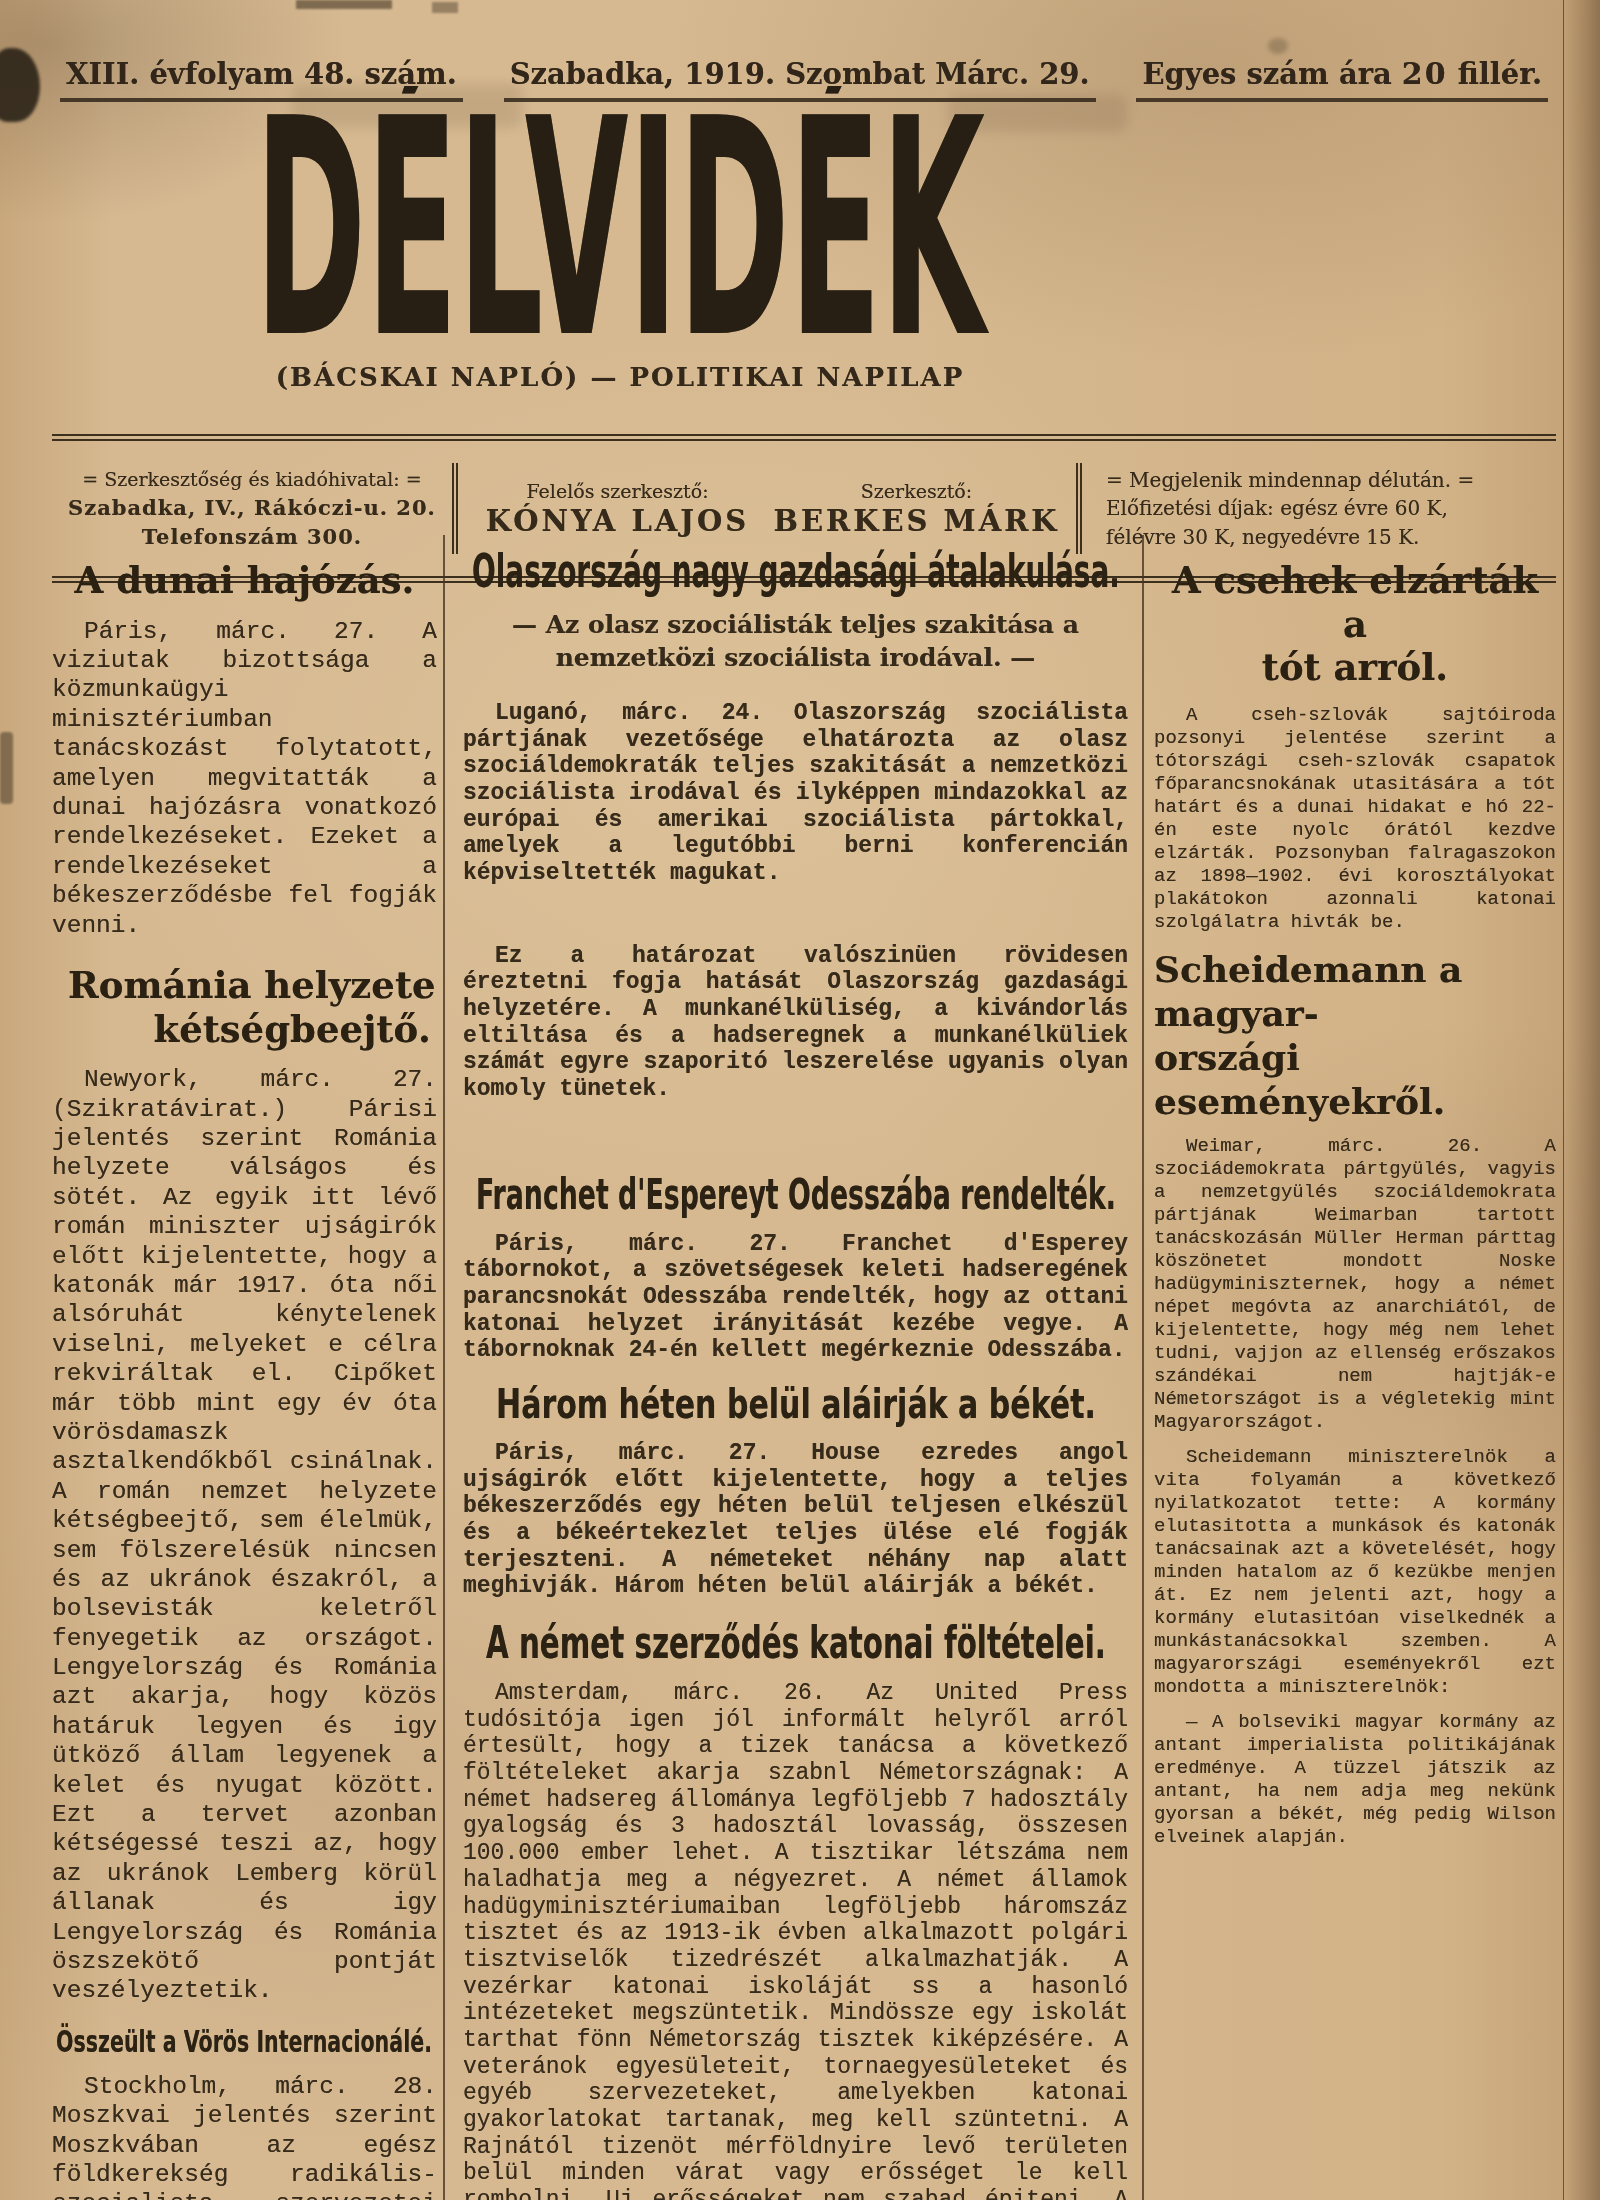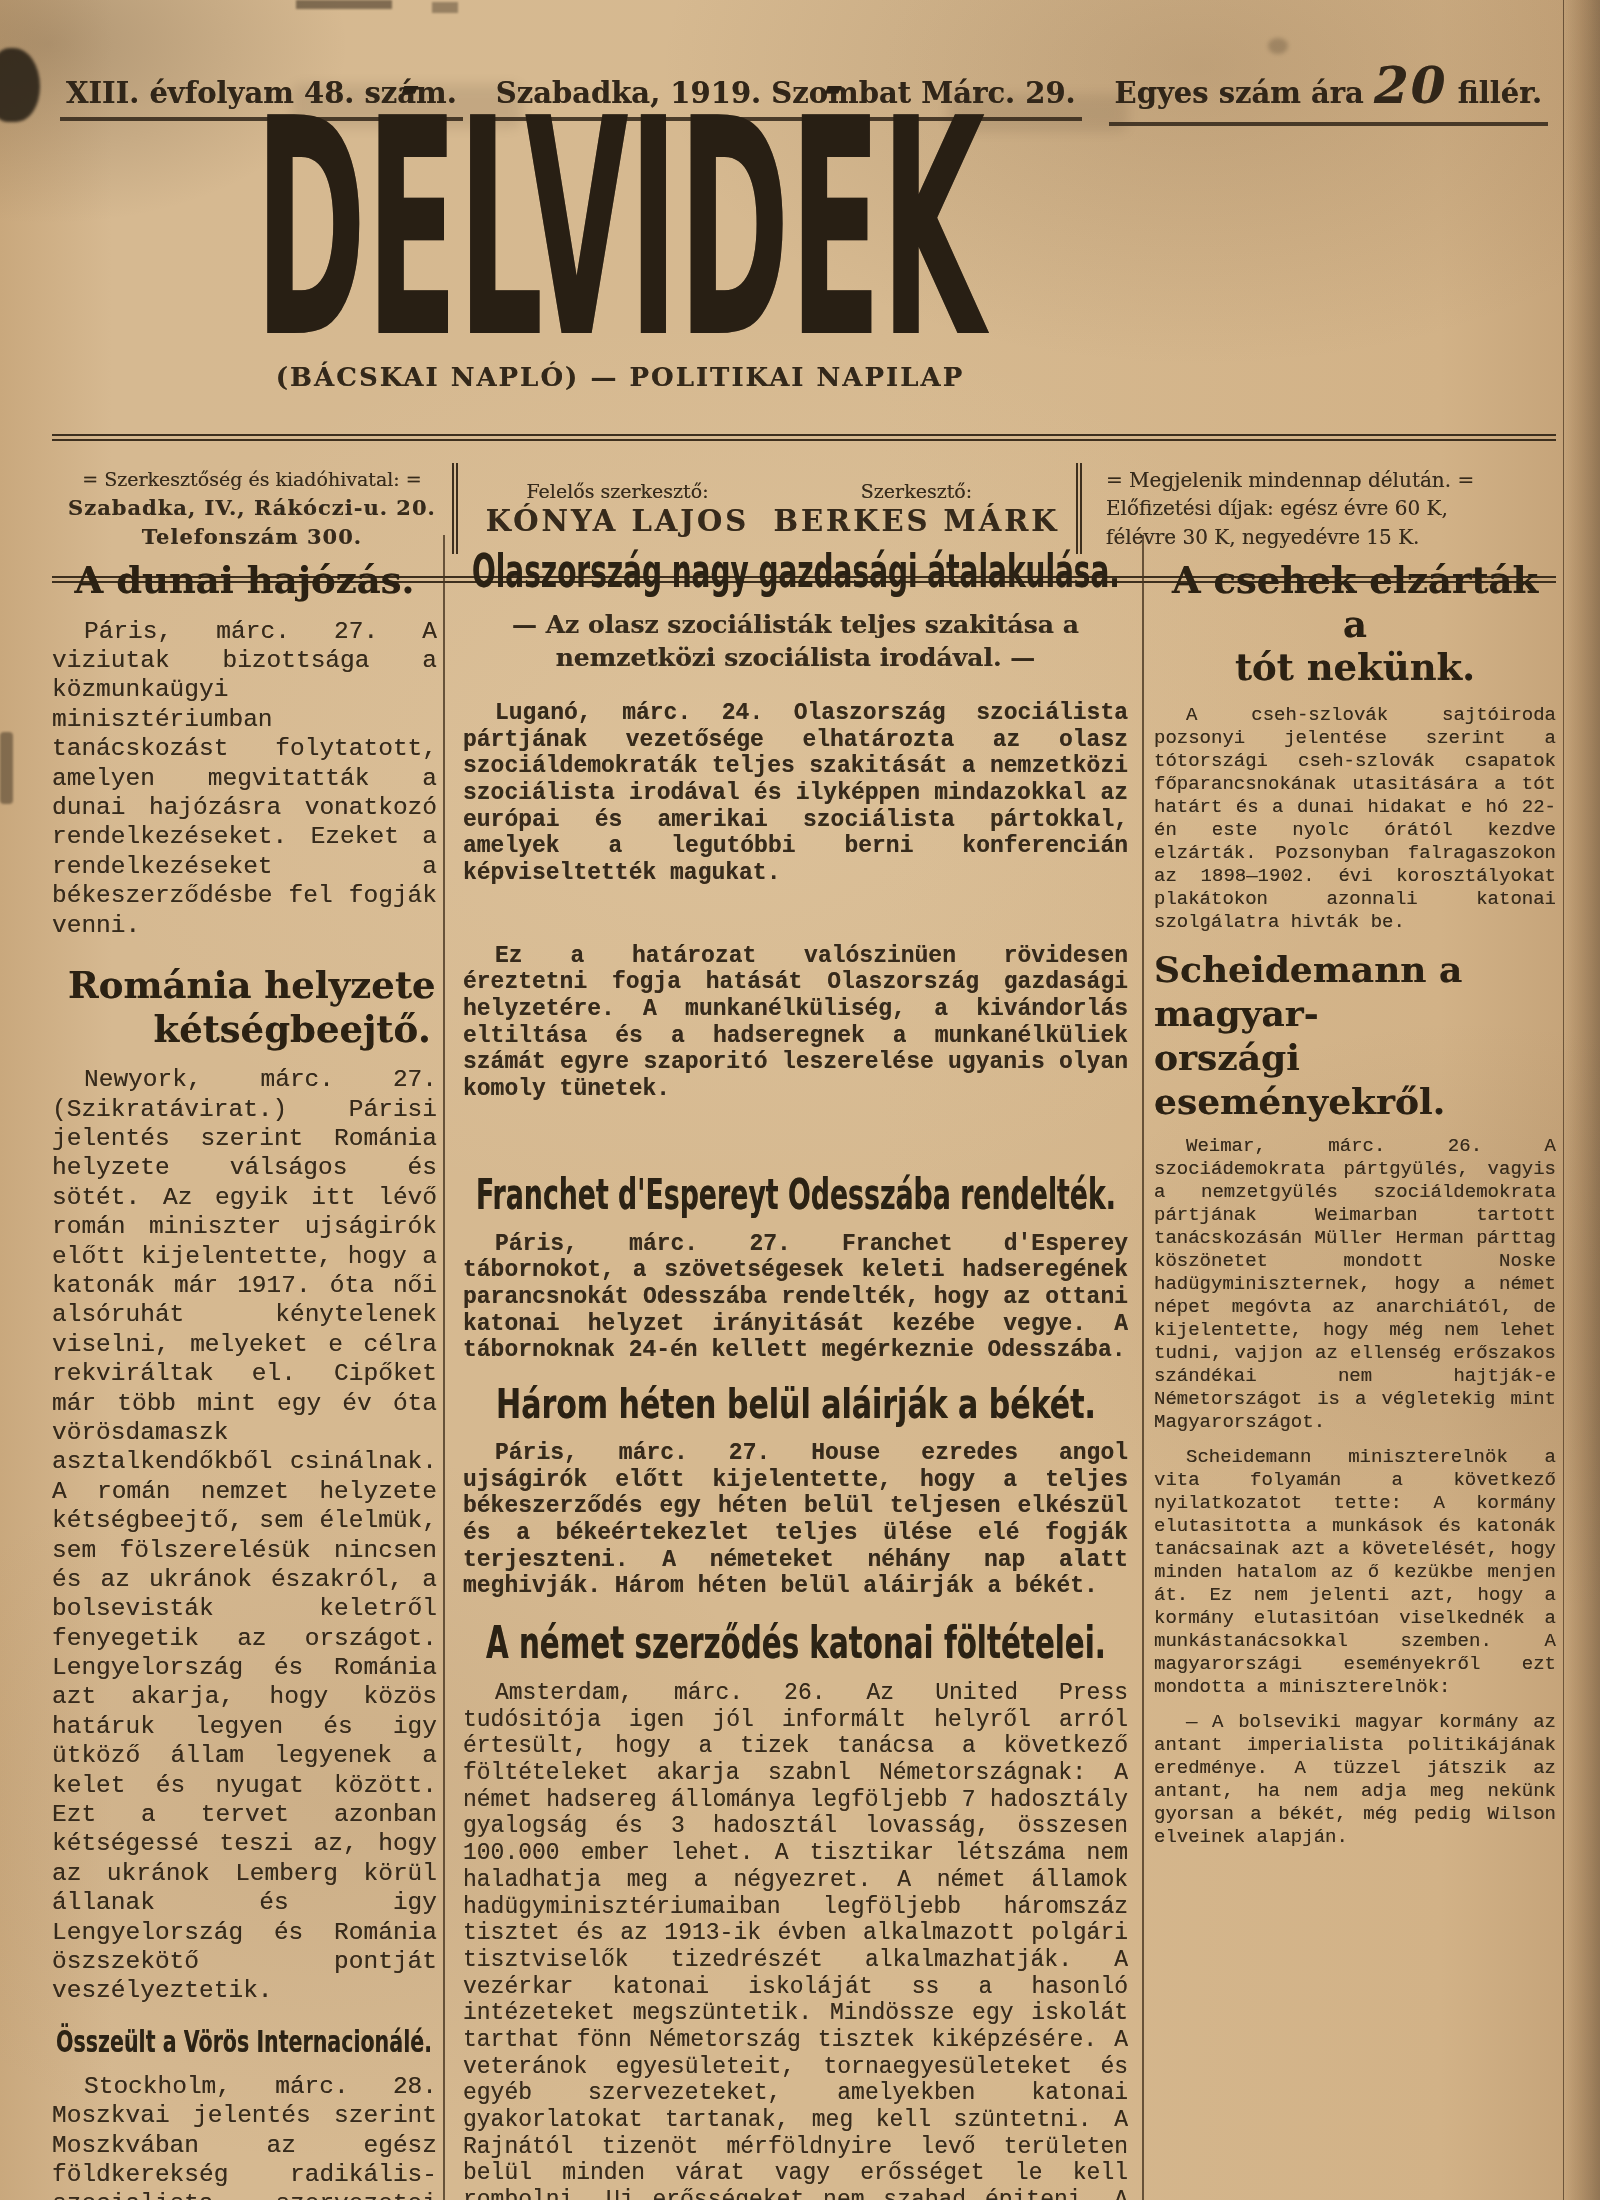--- a/index.html
+++ b/index.html
@@ -26,21 +26,21 @@
   .st-leftmark { left:0; top:732px; width:13px; height:72px; background:#2c2215; opacity:.45; filter:blur(1px); border-radius:4px; }
   .st-speck { left:1268px; top:38px; width:20px; height:16px; background:#3a2d1d; opacity:.25; filter:blur(2px); border-radius:50%; }
   .page-edge-right {
     position:absolute; right:0; top:0; width:36px; height:100%;
     background:linear-gradient(90deg, rgba(110,80,50,0) 0%, rgba(110,80,50,.22) 45%, rgba(66,47,28,.38) 100%);
     border-left:1px solid rgba(60,40,25,.45);
   }
   
   .topline { position:absolute; top:56px; left:60px; right:52px; display:flex; justify-content:space-between; align-items:baseline; font-weight:bold; font-size:29px; color:#312619; }
   .topline .u { border-bottom:4px solid rgba(49,38,25,.85); padding:0 6px 7px; }
-  .price-num { font-size:50px; letter-spacing:2px;font-style:italic; }
+  .price-num { font-size:30px; letter-spacing:2px; }
   
   .nameplate { position:absolute; top:86px; left:240px; width:760px; text-align:center; }
   .masthead-text { font-family:"DejaVu Sans", sans-serif; font-weight:bold; font-size:300px; fill:#281f14; }
   .subtitle { margin-top:10px; font-size:26px; font-weight:bold; letter-spacing:2px; color:#33281a; }
   
   .infobar { position:absolute; top:434px; left:52px; right:44px; display:flex; align-items:stretch; border-top:7px double #3d2f1e; border-bottom:7px double #3d2f1e; padding:22px 0; }
   .cell { padding:3px 10px; text-align:center; }
   .cell.office { width:380px; font-size:19px; line-height:1.4; }
   .office-b { font-weight:bold; font-size:21px; letter-spacing:1px; }
   .cell.editors { flex:1; display:flex; border-left:6px double #3d2f1e; border-right:6px double #3d2f1e; align-items:center; }
@@ -177,21 +177,21 @@
         <p class="bp">Amsterdam, márc. 26. Az United Press tudósitója igen jól informált helyről arról értesült, hogy a tizek tanácsa a következő föltételeket akarja szabnl Németországnak: A német hadsereg állománya legföljebb 7 hadosztály gyalogság és 3 hadosztál lovasság, összesen 100.000 ember lehet. A tisztikar létszáma nem haladhatja meg a négyezret. A német államok hadügyminisztériumaiban legföljebb háromszáz tisztet és az 1913-ik évben alkalmazott polgári tisztviselők tizedrészét alkalmazhatják. A vezérkar katonai iskoláját ss a hasonló intézeteket megszüntetik. Mindössze egy iskolát tarthat fönn Németország tisztek kiképzésére. A veteránok egyesületeit, tornaegyesületeket és egyéb szervezeteket, amelyekben katonai gyakorlatokat tartanak, meg kell szüntetni. A Rajnától tizenöt mérföldnyire levő területen belül minden várat vagy erősséget le kell rombolni. Uj erősségeket nem szabad épiteni. A tüzérség fölszerelése 18.000 karabély, 36 nehéz géppuska és 36 tábori ágyu lehet; nehéz tüzérséget nem tarthat Németország. A municiókészleteket a legkisebb mennyiségre kell korlátozni. A municióraktárak fekvését közölni kell az antanttal. A szövetségesek fönntartják magunknak azt a jogot, hogy a municiógyárak számát leszállithassák. A megengedett mennyiségen felül levő hadianyagot át kell adni a szövetségeseknek.</p>
       </div>
     </div>
 
     <div class="vsep"></div>
 
     <div class="col right">
       <div class="art">
         <h2 class="h-serif">
           <span class="c">A csehek elzárták a</span>
-          <span class="c">tót nekünk.</span>
+          <span class="c">tót arról.</span>
         </h2>
         <p class="bp">A cseh-szlovák sajtóiroda pozsonyi jelentése szerint a tótországi cseh-szlovák csapatok főparancsnokának utasitására a tót határt és a dunai hidakat e hó 22-én este nyolc órától kezdve elzárták. Pozsonyban falragaszokon az 1898—1902. évi korosztályokat plakátokon azonnali katonai szolgálatra hivták be.</p>
       </div>
       <div class="art">
         <h2 class="h-right2">
           <span style="display:block">Scheidemann a magyar-</span>
           <span style="display:block">országi eseményekről.</span>
         </h2>
         <p class="bp">Weimar, márc. 26. A szociádemokrata pártgyülés, vagyis a nemzetgyülés szociáldemokrata pártjának Weimarban tartott tanácskozásán Müller Herman párttag köszönetet mondott Noske hadügyminiszternek, hogy a német népet megóvta az anarchiától, de kijelentette, hogy még nem lehet tudni, vajjon az ellenség erőszakos szándékai nem hajtják-e Németországot is a végletekig mint Magyarországot.</p>
         <p class="bp">Scheidemann miniszterelnök a vita folyamán a következő nyilatkozatot tette: A kormány elutasitotta a munkások és katonák tanácsainak azt a követelését, hogy minden hatalom az ő kezükbe menjen át. Ez nem jelenti azt, hogy a kormány elutasitóan viselkednék a munkástanácsokkal szemben. A magyarországi eseményekről ezt mondotta a miniszterelnök:</p>

